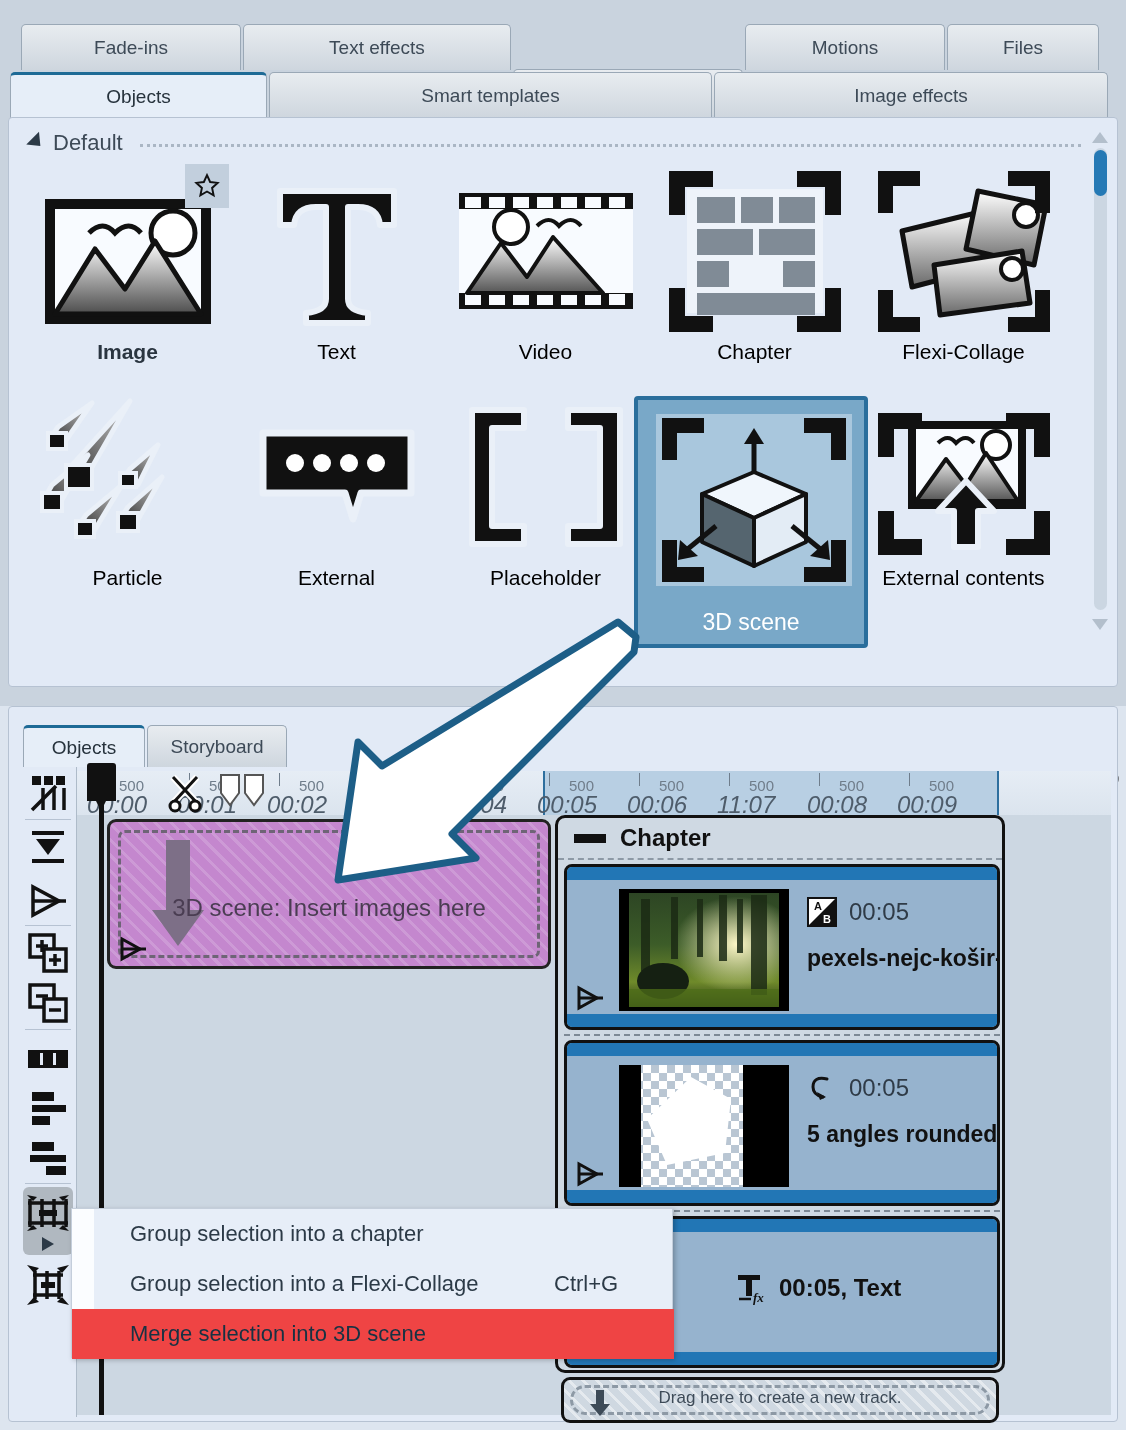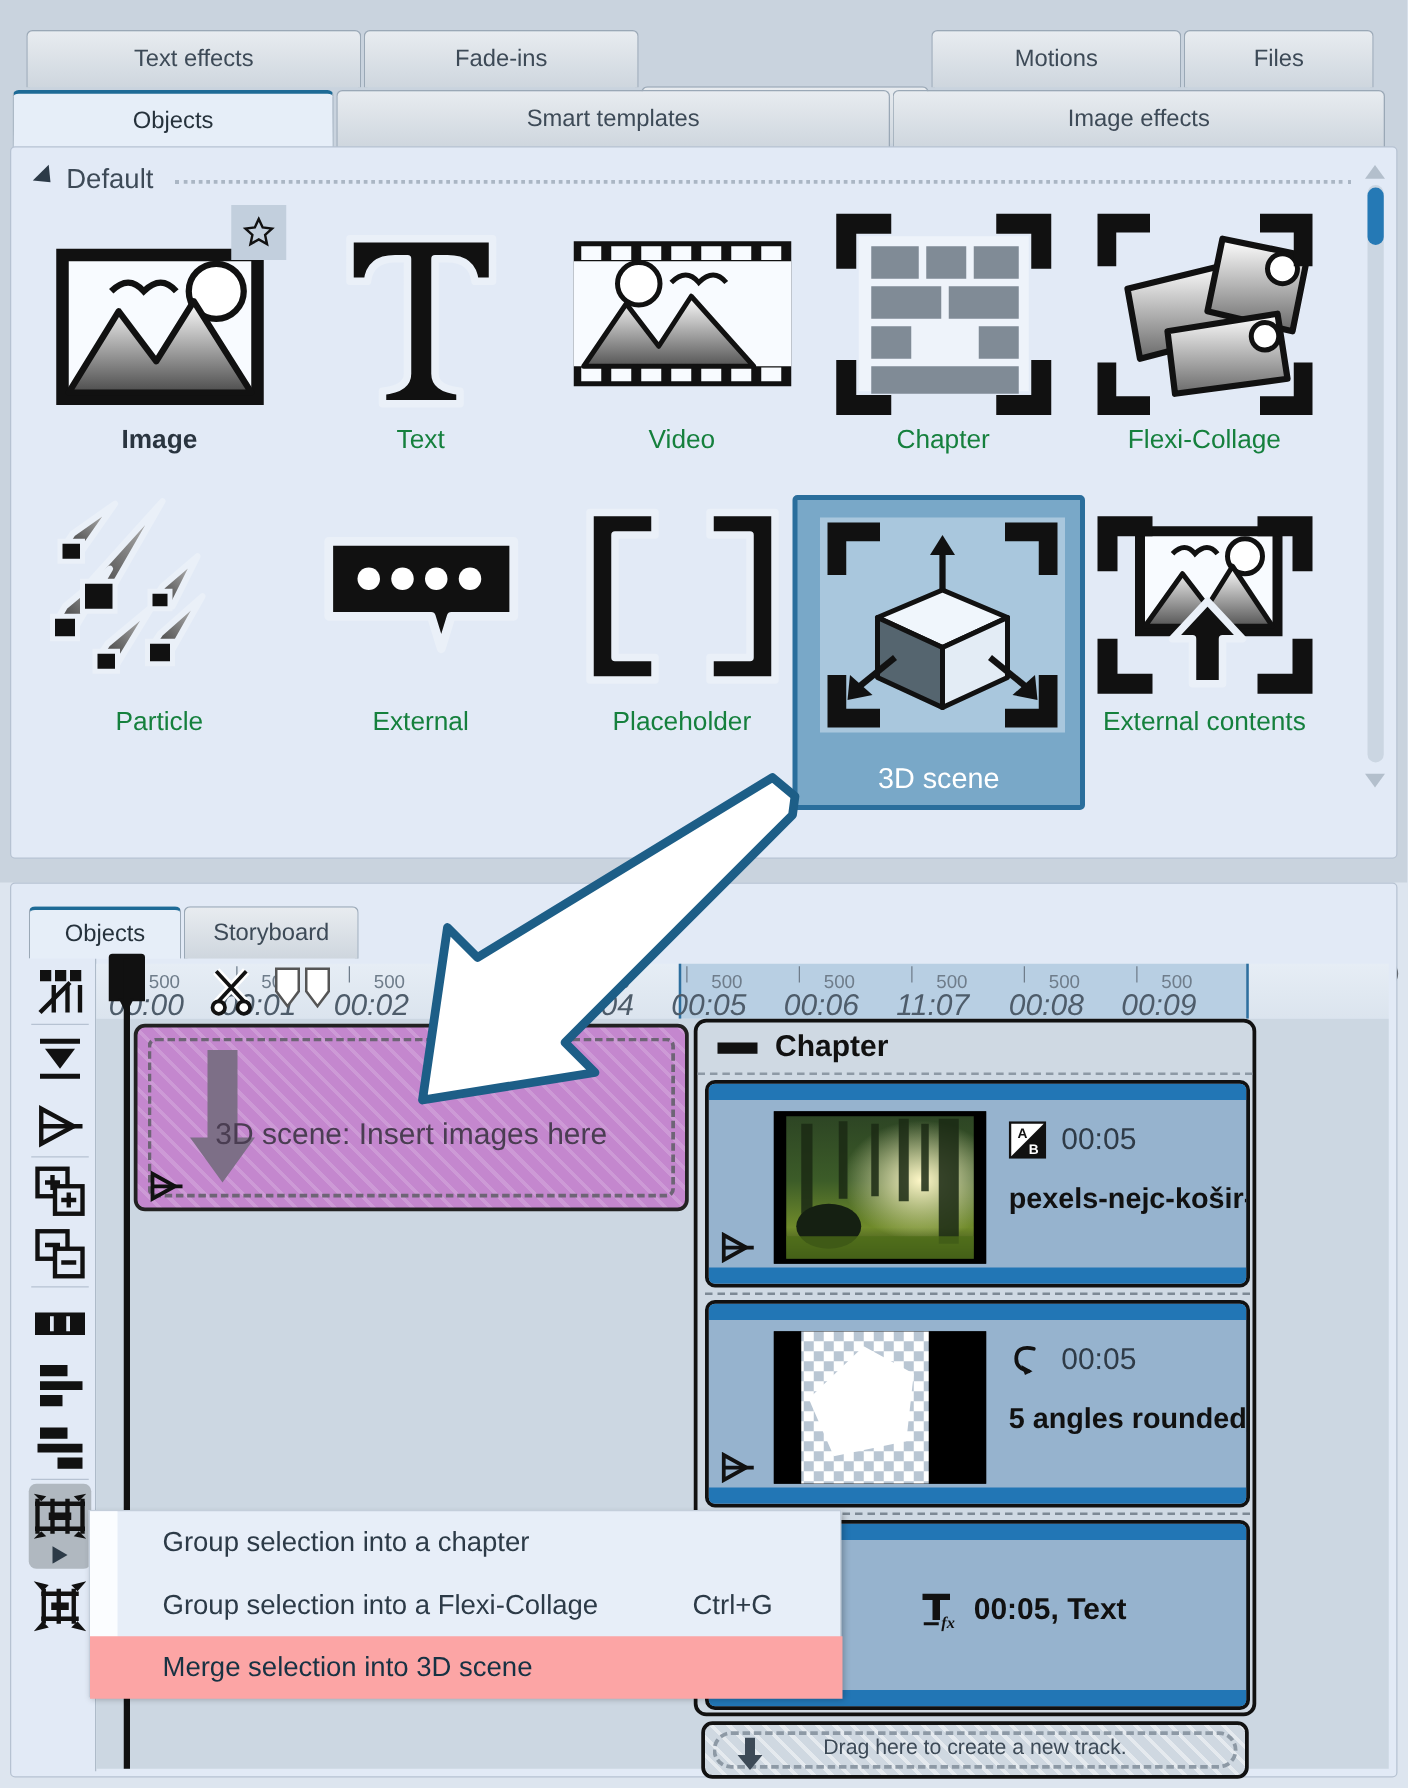--- a/index.html
+++ b/index.html
@@ -75,21 +75,21 @@
   }
   .obj-cell{
     position:absolute; width:209px; height:225px;
     display:flex; flex-direction:column; align-items:center;
   }
   .obj-ico{
     height:170px; width:190px;
     display:flex;align-items:center;justify-content:center;
     position:relative;
   }
-  .obj-lab{ font-size:21px; color:#15803d; margin-top:4px; }
+  .obj-lab{ font-size:21px; color:#000000; margin-top:4px; }
   .obj-lab.bold{ font-weight:bold; color:#2a3540;}
 
   
   #obj-scroll{
     position:absolute; right:6px; top:10px; width:22px; height:505px;
   }
   #obj-scroll .arw{
     width:22px;height:18px;display:flex;align-items:center;justify-content:center;
   }
   #obj-scroll .arwup{ width:0;height:0;border-left:8px solid transparent;border-right:8px solid transparent;border-bottom:11px solid #b3bfcc;}
@@ -228,21 +228,21 @@
   }
   #ctx-menu .gutter{ position:absolute; left:0;top:0; width:22px; height:100%; background:#fbfdff;}
   .ctx-item{
     position:absolute; left:0; width:602px; height:50px;
     display:flex; align-items:center;
     font-size:22px; color:#2b3views;
     color:#2c3a47;
   }
   .ctx-item .lbl{ position:absolute; left:58px; }
   .ctx-item .acc{ position:absolute; left:482px; }
-  .ctx-item.hl{ background:#fca5a5; color:#173243;}
+  .ctx-item.hl{ background:#ef4444; color:#173243;}
 
   
   #tip3d{
     position:absolute; left:634px; top:396px; width:234px; height:252px;
     background:#79a8c8; border:4px solid #2a6e9c; border-radius:4px;
     z-index:40;
   }
   #tip3d .inner{
     position:absolute; left:18px; top:14px; width:196px; height:172px;
     background:#a9c7dd;
@@ -252,25 +252,25 @@
     font-size:23px; color:#ffffff;
   }
   #arrow-svg{ position:absolute; left:0; top:0; width:1126px; height:1430px; z-index:50; pointer-events:none;}
 </style>
 </head>
 <body>
 
 <div id="tabstrip-outer">
 
   <div class="tabrow tabrow1">
+    <div class="tab t-fadeins">
+        <span>Fade-ins</span>
+      </div>
     <div class="tab t-texteffects">
         <span>Text effects</span>
-      </div>
-    <div class="tab t-fadeins">
-        <span>Fade-ins</span>
       </div>
     <div class="tab t-fadeouts">
         <span>Fade-outs</span>
       </div>
     <div class="tab t-motions">
         <span>Motions</span>
       </div>
     <div class="tab t-files">
         <span>Files</span>
       </div>

